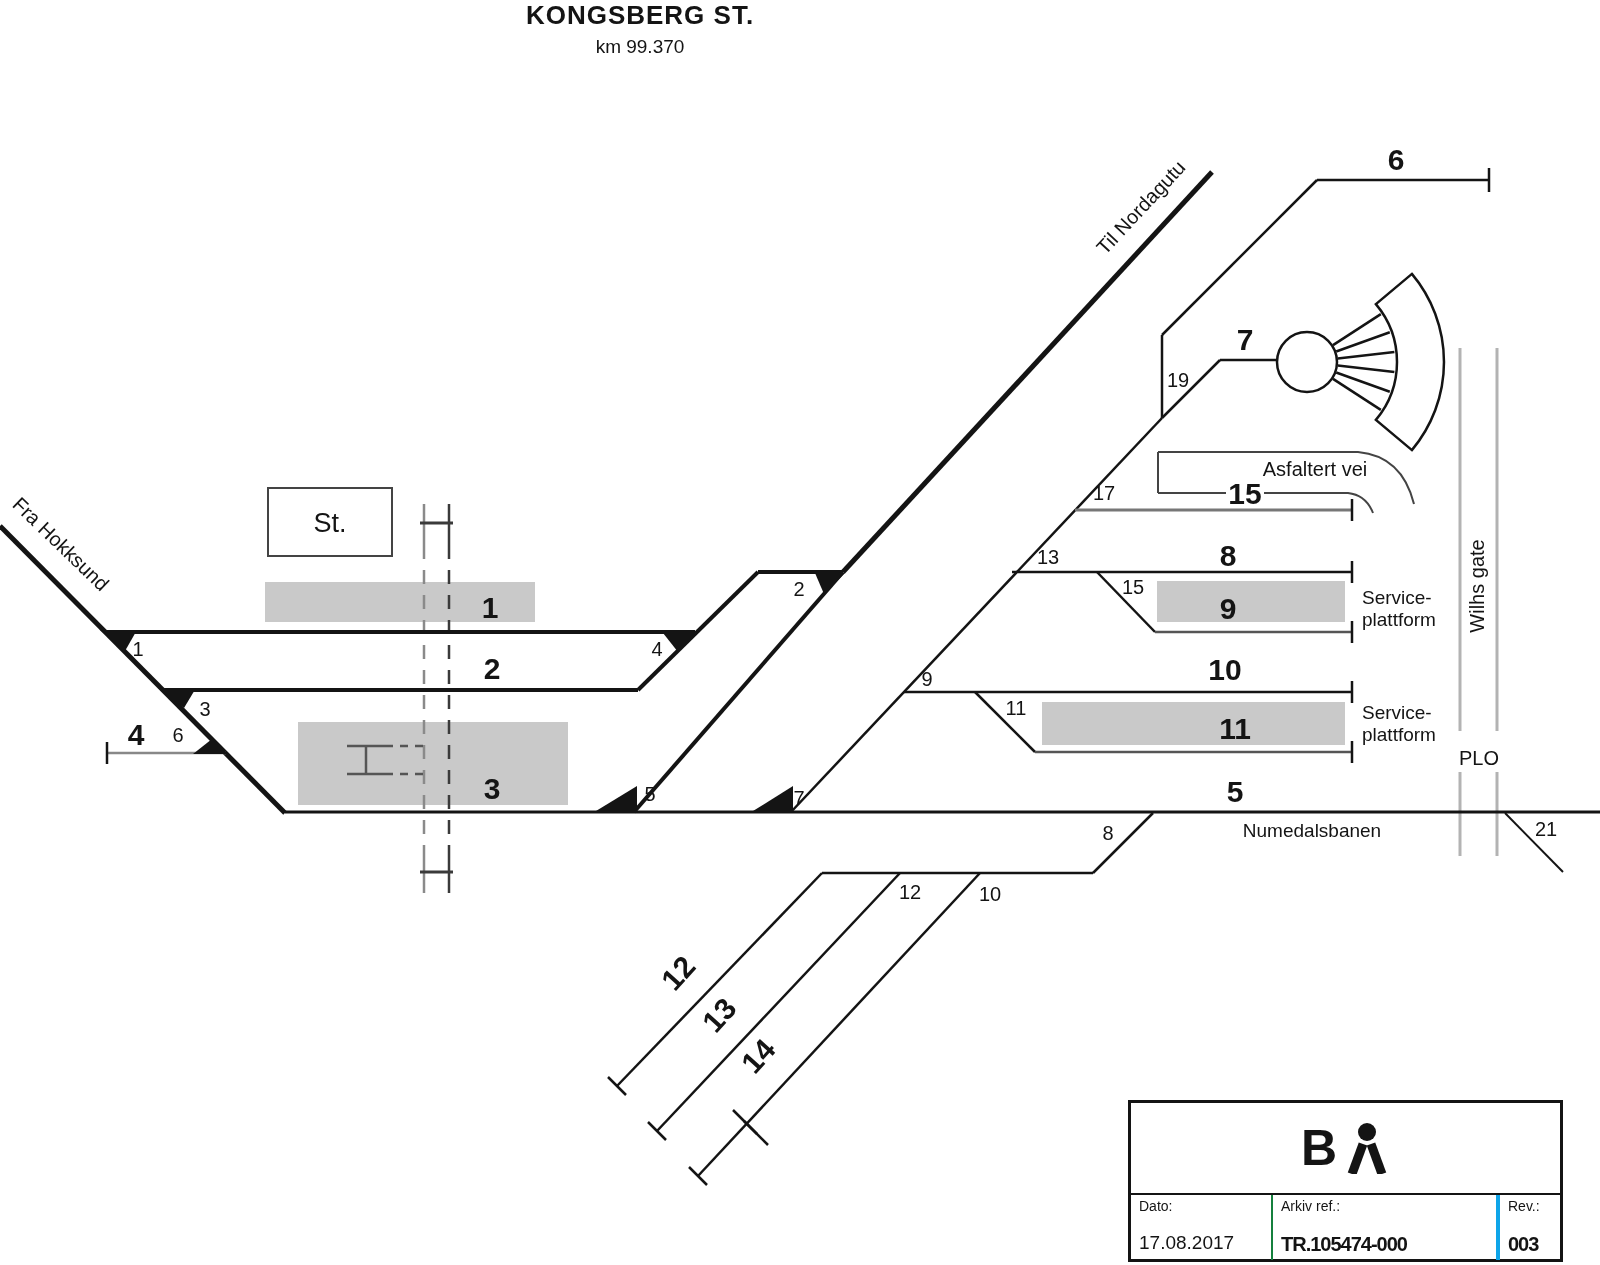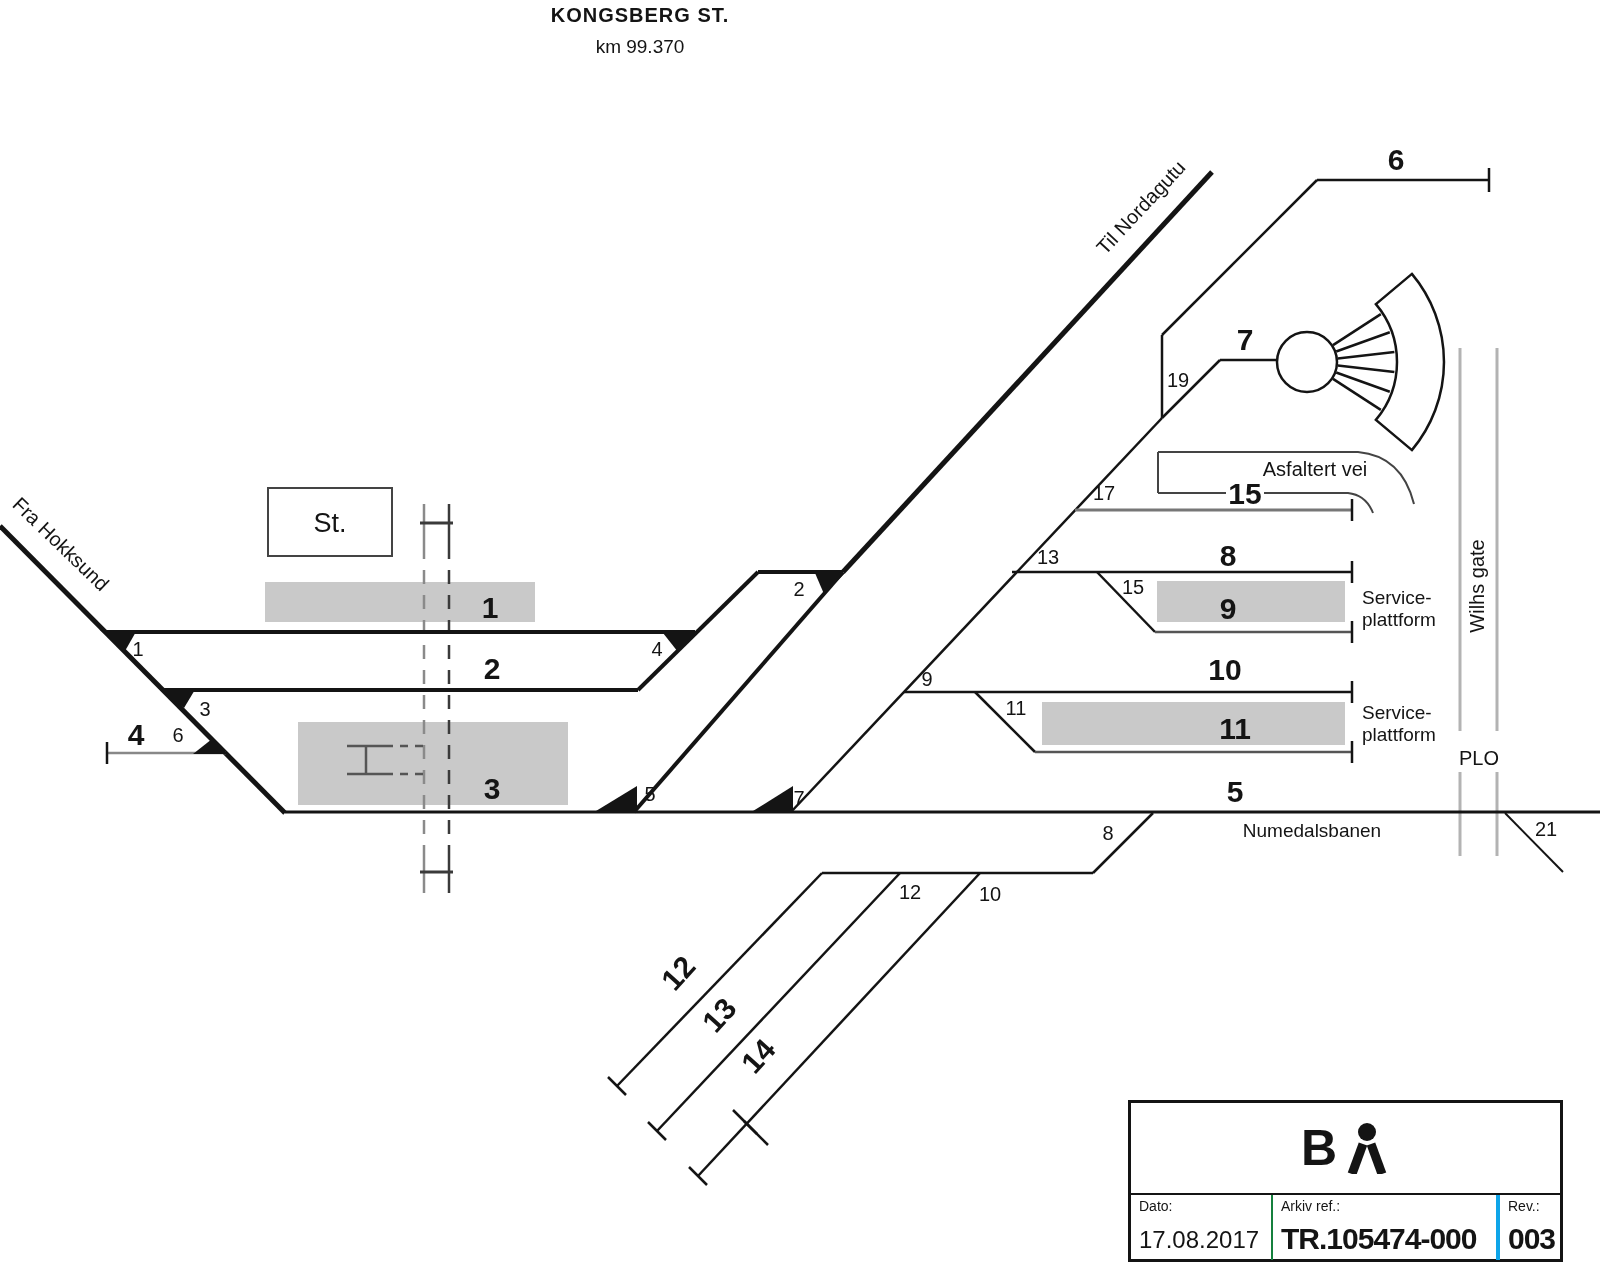--- a/index.html
+++ b/index.html
@@ -1,41 +1,41 @@
 <!DOCTYPE html>
 <html><head>
 <meta charset="utf-8">
 <style>
   html,body{margin:0;padding:0;background:#fff;}
   #stage{position:relative;width:1600px;height:1265px;background:#ffffff;overflow:hidden;
          font-family:"Liberation Sans", sans-serif;color:#141414;}
   #diagram{position:absolute;left:0;top:0;}
   .hdr{position:absolute;left:420px;top:0;width:440px;text-align:center;}
-  .hdr .title{font-size:20px;font-weight:bold;letter-spacing:1px;line-height:30px;}
+  .hdr .title{font-size:26px;font-weight:bold;letter-spacing:1px;line-height:30px;}
   .hdr .km{font-size:19px;margin-top:6px;}
   svg text{fill:#141414;}
   .tnum{font-size:30px;font-weight:bold;}
   .snum{font-size:20px;}
   .anno{font-size:20px;}
   .anno-sm{font-size:19px;}
   .stlbl{font-size:27px;}
   
   #tblock{position:absolute;left:1128px;top:1100px;width:435px;height:162px;
           border:3px solid #141414;box-sizing:border-box;background:#fff;}
   #tb-logo{height:92px;display:flex;align-items:center;justify-content:center;gap:2px;
            border-bottom:2px solid #141414;box-sizing:border-box;}
   .brand{font-size:50px;font-weight:900;letter-spacing:5px;line-height:50px;}
   #tb-row{display:flex;height:65px;}
   .tb-cell{box-sizing:border-box;padding:3px 8px 2px 8px;position:relative;}
   .tb-c1{width:142px;border-right:2px solid #15803d;}
   .tb-c2{width:227px;border-right:4px solid #0ea5e9;}
   .tb-c3{flex:1;}
   .tb-lab{font-size:14px;}
-  .tb-val-sm{font-size:24px;position:absolute;bottom:6px;left:8px;}
-  .tb-val-lg{font-size:30px;font-weight:bold;letter-spacing:-1px;position:absolute;bottom:4px;left:8px;white-space:nowrap;}
+  .tb-val-sm{font-size:19px;position:absolute;bottom:6px;left:8px;}
+  .tb-val-lg{font-size:20px;font-weight:bold;letter-spacing:-1px;position:absolute;bottom:4px;left:8px;white-space:nowrap;}
 </style>
 </head>
 <body>
 
 <div id="stage">
 
   <div class="hdr">
     <div class="title">KONGSBERG ST.</div>
     <div class="km">km 99.370</div>
   </div>

